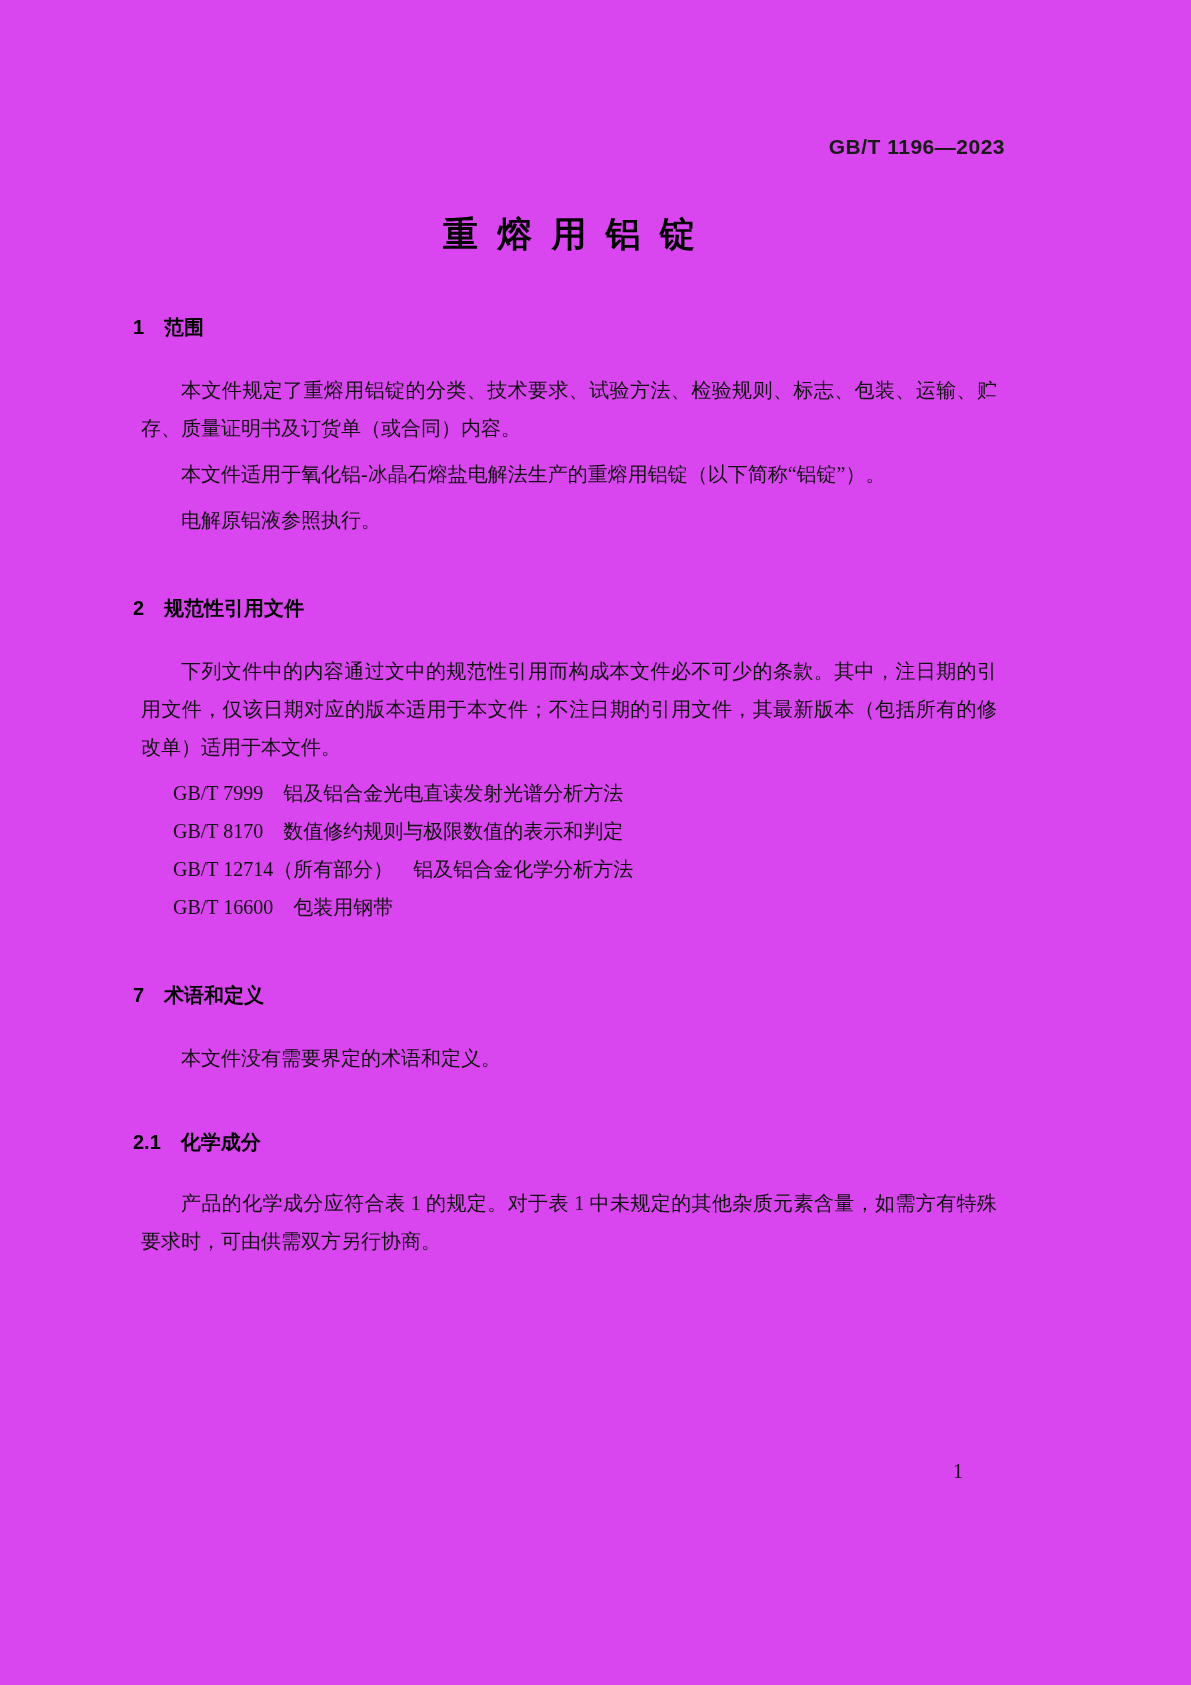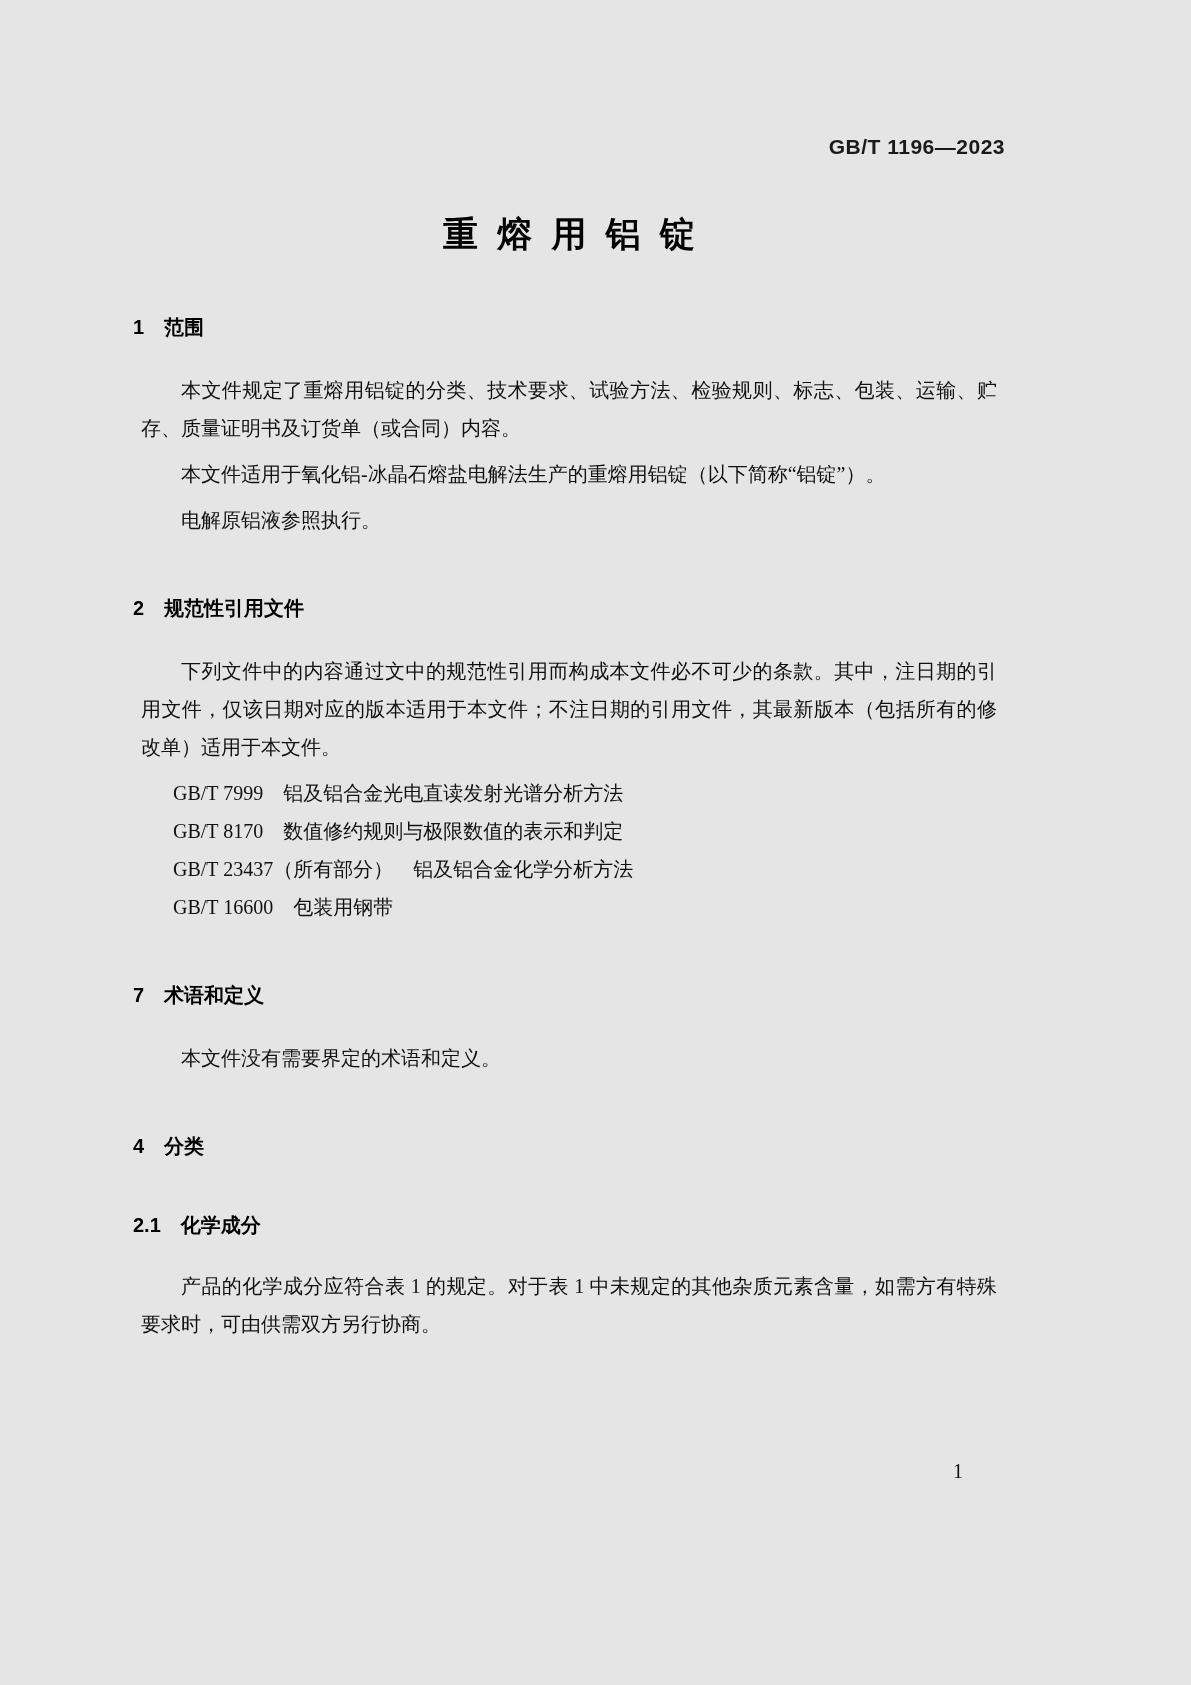--- a/index.html
+++ b/index.html
@@ -5,21 +5,21 @@
   html, body {
     margin: 0;
     padding: 0;
     background: #9e9e9e;
   }
   .page {
     position: relative;
     width: 1191px;
     height: 1685px;
     margin: 0 auto;
-    background: #e5e5e5;
+    background: #d946ef;
     box-sizing: border-box;
     padding: 135px 186px 0 133px;
     font-family: "Liberation Serif", "DejaVu Serif", serif;
     color: #1a1a1a;
   }
   .doc-number {
     text-align: right;
     font-size: 21px;
     font-weight: 600;
     letter-spacing: 0.5px;
@@ -87,31 +87,30 @@
     <p class="para">本文件规定了重熔用铝锭的分类、技术要求、试验方法、检验规则、标志、包装、运输、贮存、质量证明书及订货单（或合同）内容。</p>
     <p class="para">本文件适用于氧化铝-冰晶石熔盐电解法生产的重熔用铝锭（以下简称“铝锭”）。</p>
     <p class="para">电解原铝液参照执行。</p>
   </section>
 
   <section>
     <h2 class="sec-heading">2　规范性引用文件</h2>
     <p class="para">下列文件中的内容通过文中的规范性引用而构成本文件必不可少的条款。其中，注日期的引用文件，仅该日期对应的版本适用于本文件；不注日期的引用文件，其最新版本（包括所有的修改单）适用于本文件。</p>
     <p class="ref-item">GB/T 7999　铝及铝合金光电直读发射光谱分析方法</p>
     <p class="ref-item">GB/T 8170　数值修约规则与极限数值的表示和判定</p>
-    <p class="ref-item">GB/T 23437（所有部分）　铝及铝合金化学分析方法</p>
+    <p class="ref-item">GB/T 12714（所有部分）　铝及铝合金化学分析方法</p>
     <p class="ref-item">GB/T 16600　包装用钢带</p>
   </section>
 
   <section>
     <h2 class="sec-heading">7　术语和定义</h2>
     <p class="para">本文件没有需要界定的术语和定义。</p>
   </section>
 
   <section>
-    <h2 class="sec-heading">4　分类</h2>
   </section>
 
   <section>
     <h3 class="sub-heading">2.1　化学成分</h3>
     <p class="para">产品的化学成分应符合表 1 的规定。对于表 1 中未规定的其他杂质元素含量，如需方有特殊要求时，可由供需双方另行协商。</p>
   </section>
 
   <div class="page-number">1</div>
 
 </div>

